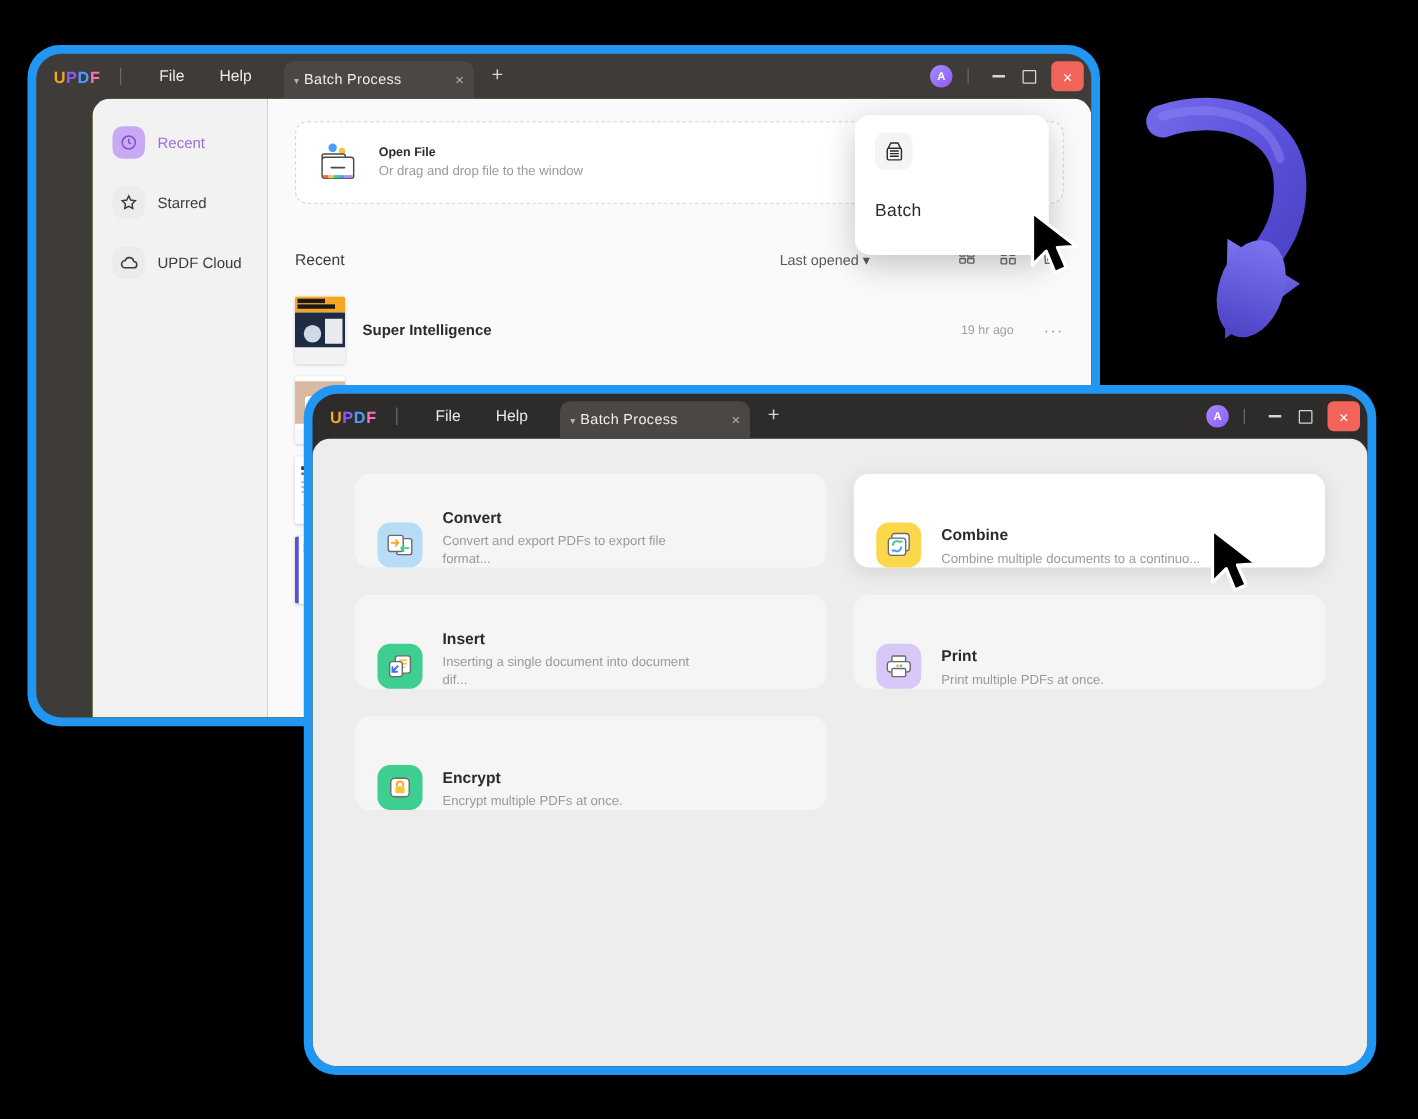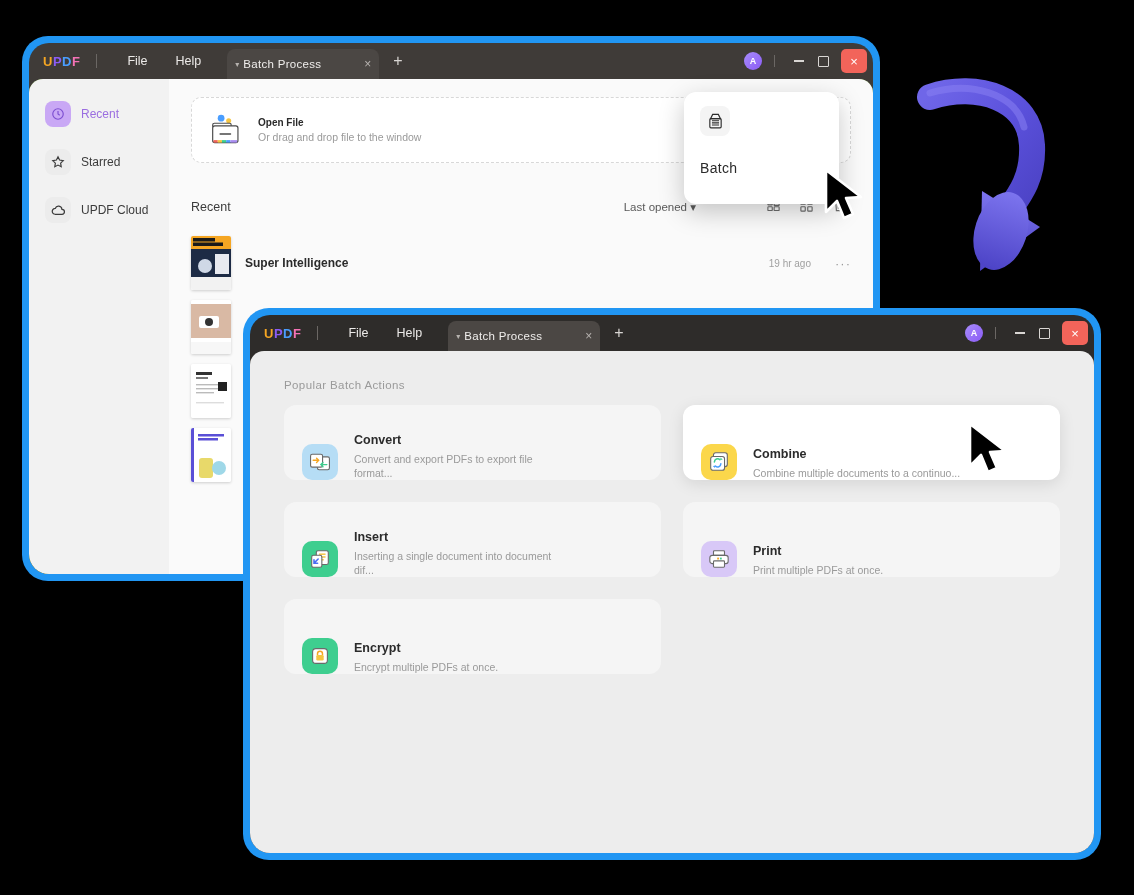--- a/index.html
+++ b/index.html
@@ -86,21 +86,21 @@
     color: #d9d6d3; font-size: 11px;
   }
   .wbtn.min::before { content:""; width: 10px; height: 1.5px; background: #d9d6d3; }
   .wbtn.max::before { content:""; width: 9px; height: 9px; border: 1.5px solid #d9d6d3; border-radius: 1px; }
   .wbtn.close {
     background: #f2645a; border-radius: 5px; width: 26px; height: 24px;
     color: #fff; font-size: 13px; margin-left: 6px;
   }
 
   
-  .body1 { flex: 1; display: flex; background: #4d7c0f; border-radius: 14px 14px 0 0; overflow: hidden; }
+  .body1 { flex: 1; display: flex; background: #4d7c0f; border-radius: 14px 14px 0 0; overflow: hidden; margin-left: 45px; }
   .sidebar {
     width: 140px; flex: 0 0 140px; background: #f2f2f2;
     padding: 16px 10px;
   }
   .sbitem {
     display: flex; align-items: center; gap: 10px;
     padding: 6px 6px; border-radius: 8px; margin-bottom: 10px;
   }
   .sbicon {
     width: 26px; height: 26px; border-radius: 8px;
@@ -422,21 +422,20 @@
         <div class="wincontrols">
           <div class="avatar">A</div>
           <div class="wdiv"></div>
           <div class="wbtn min"></div>
           <div class="wbtn max"></div>
           <div class="wbtn close">×</div>
         </div>
       </div>
 
       <div class="body2">
-        <div class="sectitle">Popular Batch Actions</div>
 
         <div class="cardgrid">
 
           <div class="bcard">
             <div class="bcicon" style="background:#b6ddf5">
               <svg width="24" height="22" viewBox="0 0 28 24">
                 <rect x="11" y="6" width="14" height="15" rx="2" fill="#fff" stroke="#6a6a6a" stroke-width="1.3"></rect>
                 <rect x="3" y="3" width="14" height="15" rx="2" fill="#fff" stroke="#6a6a6a" stroke-width="1.3"></rect>
                 <path d="M6 10h6M10 7.5l2.5 2.5L10 12.5" stroke="#f5a623" stroke-width="1.6" fill="none" stroke-linecap="round"></path>
                 <path d="M22 15h-6M17.5 12.5L15 15l2.5 2.5" stroke="#3ece8f" stroke-width="1.6" fill="none" stroke-linecap="round"></path>

